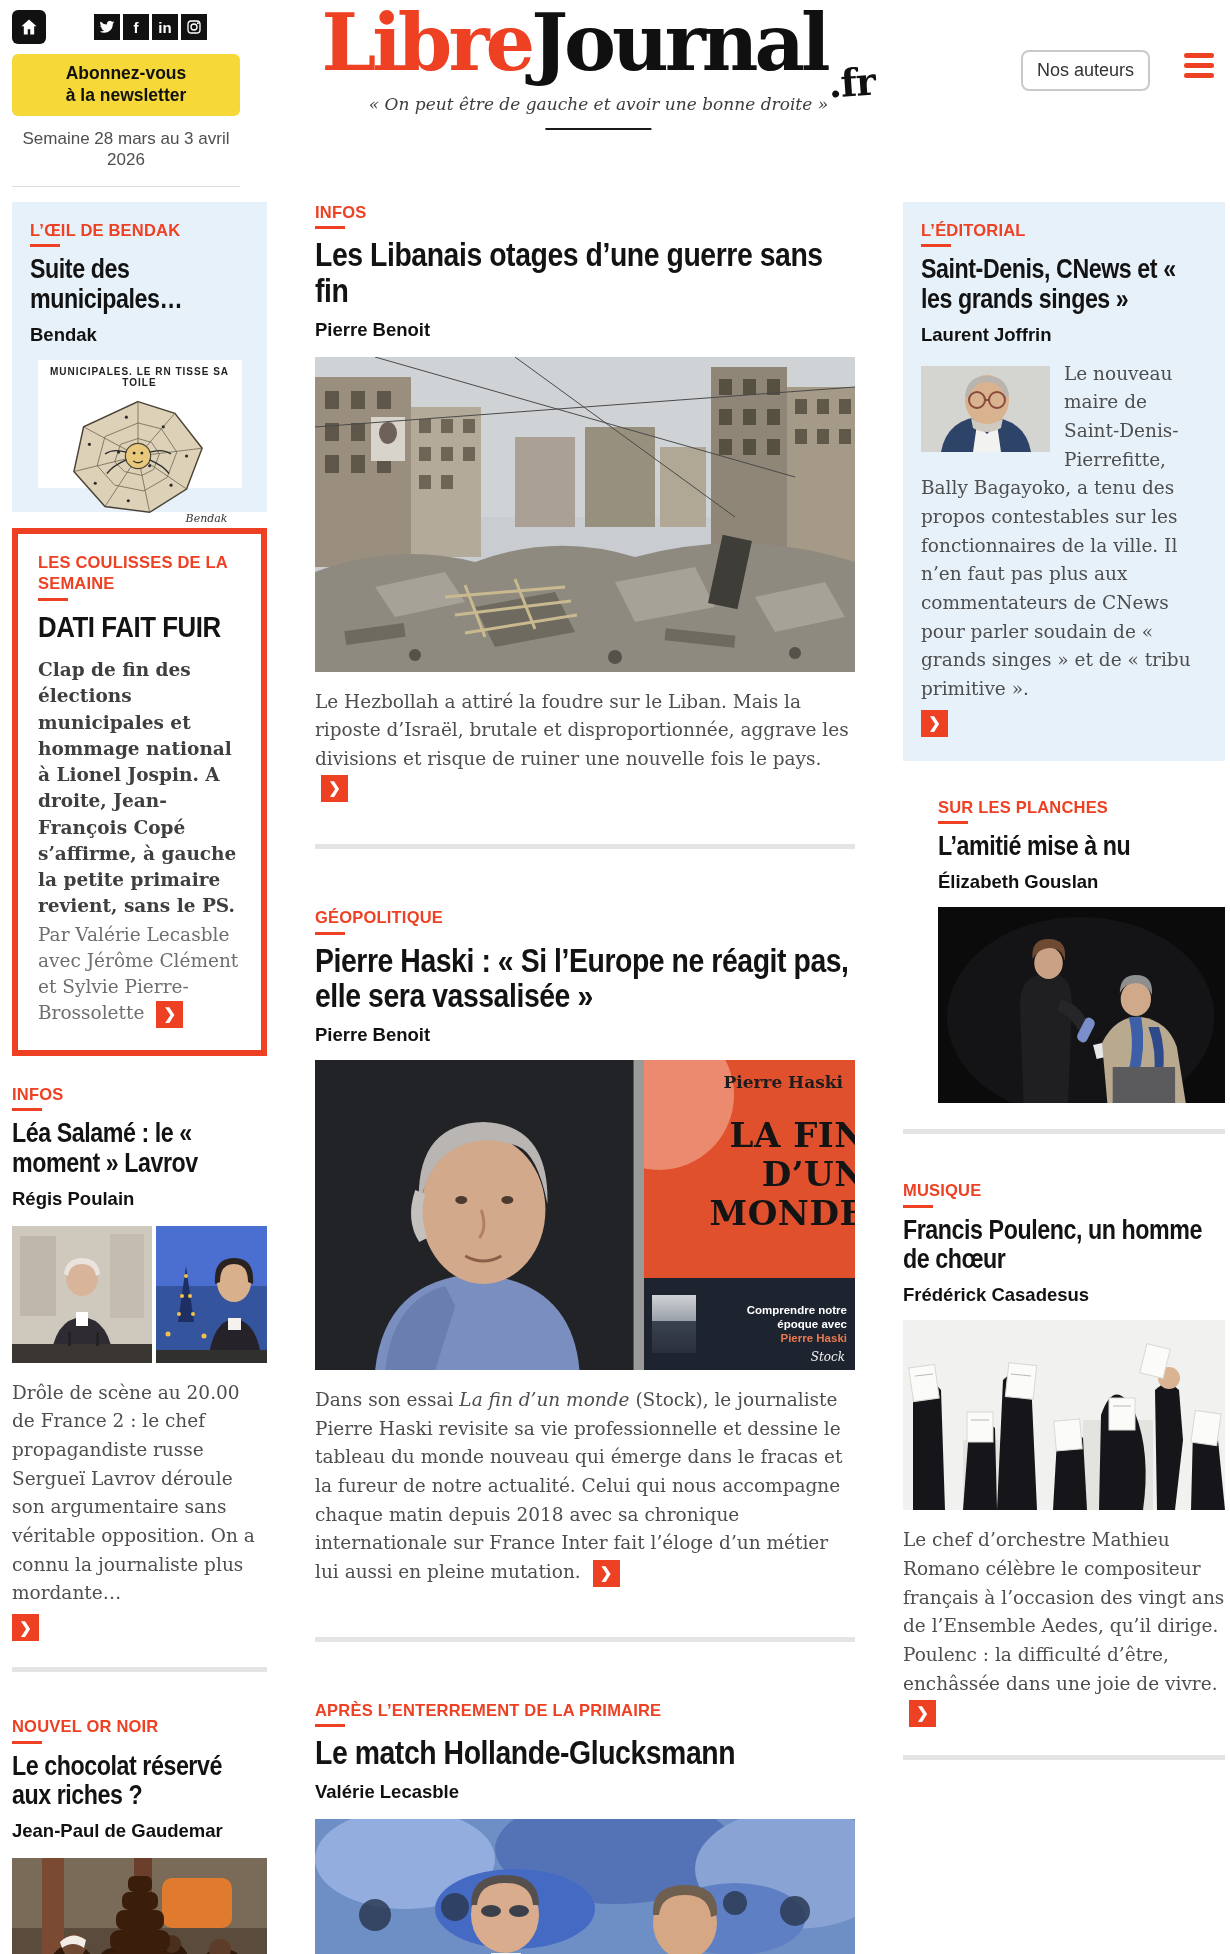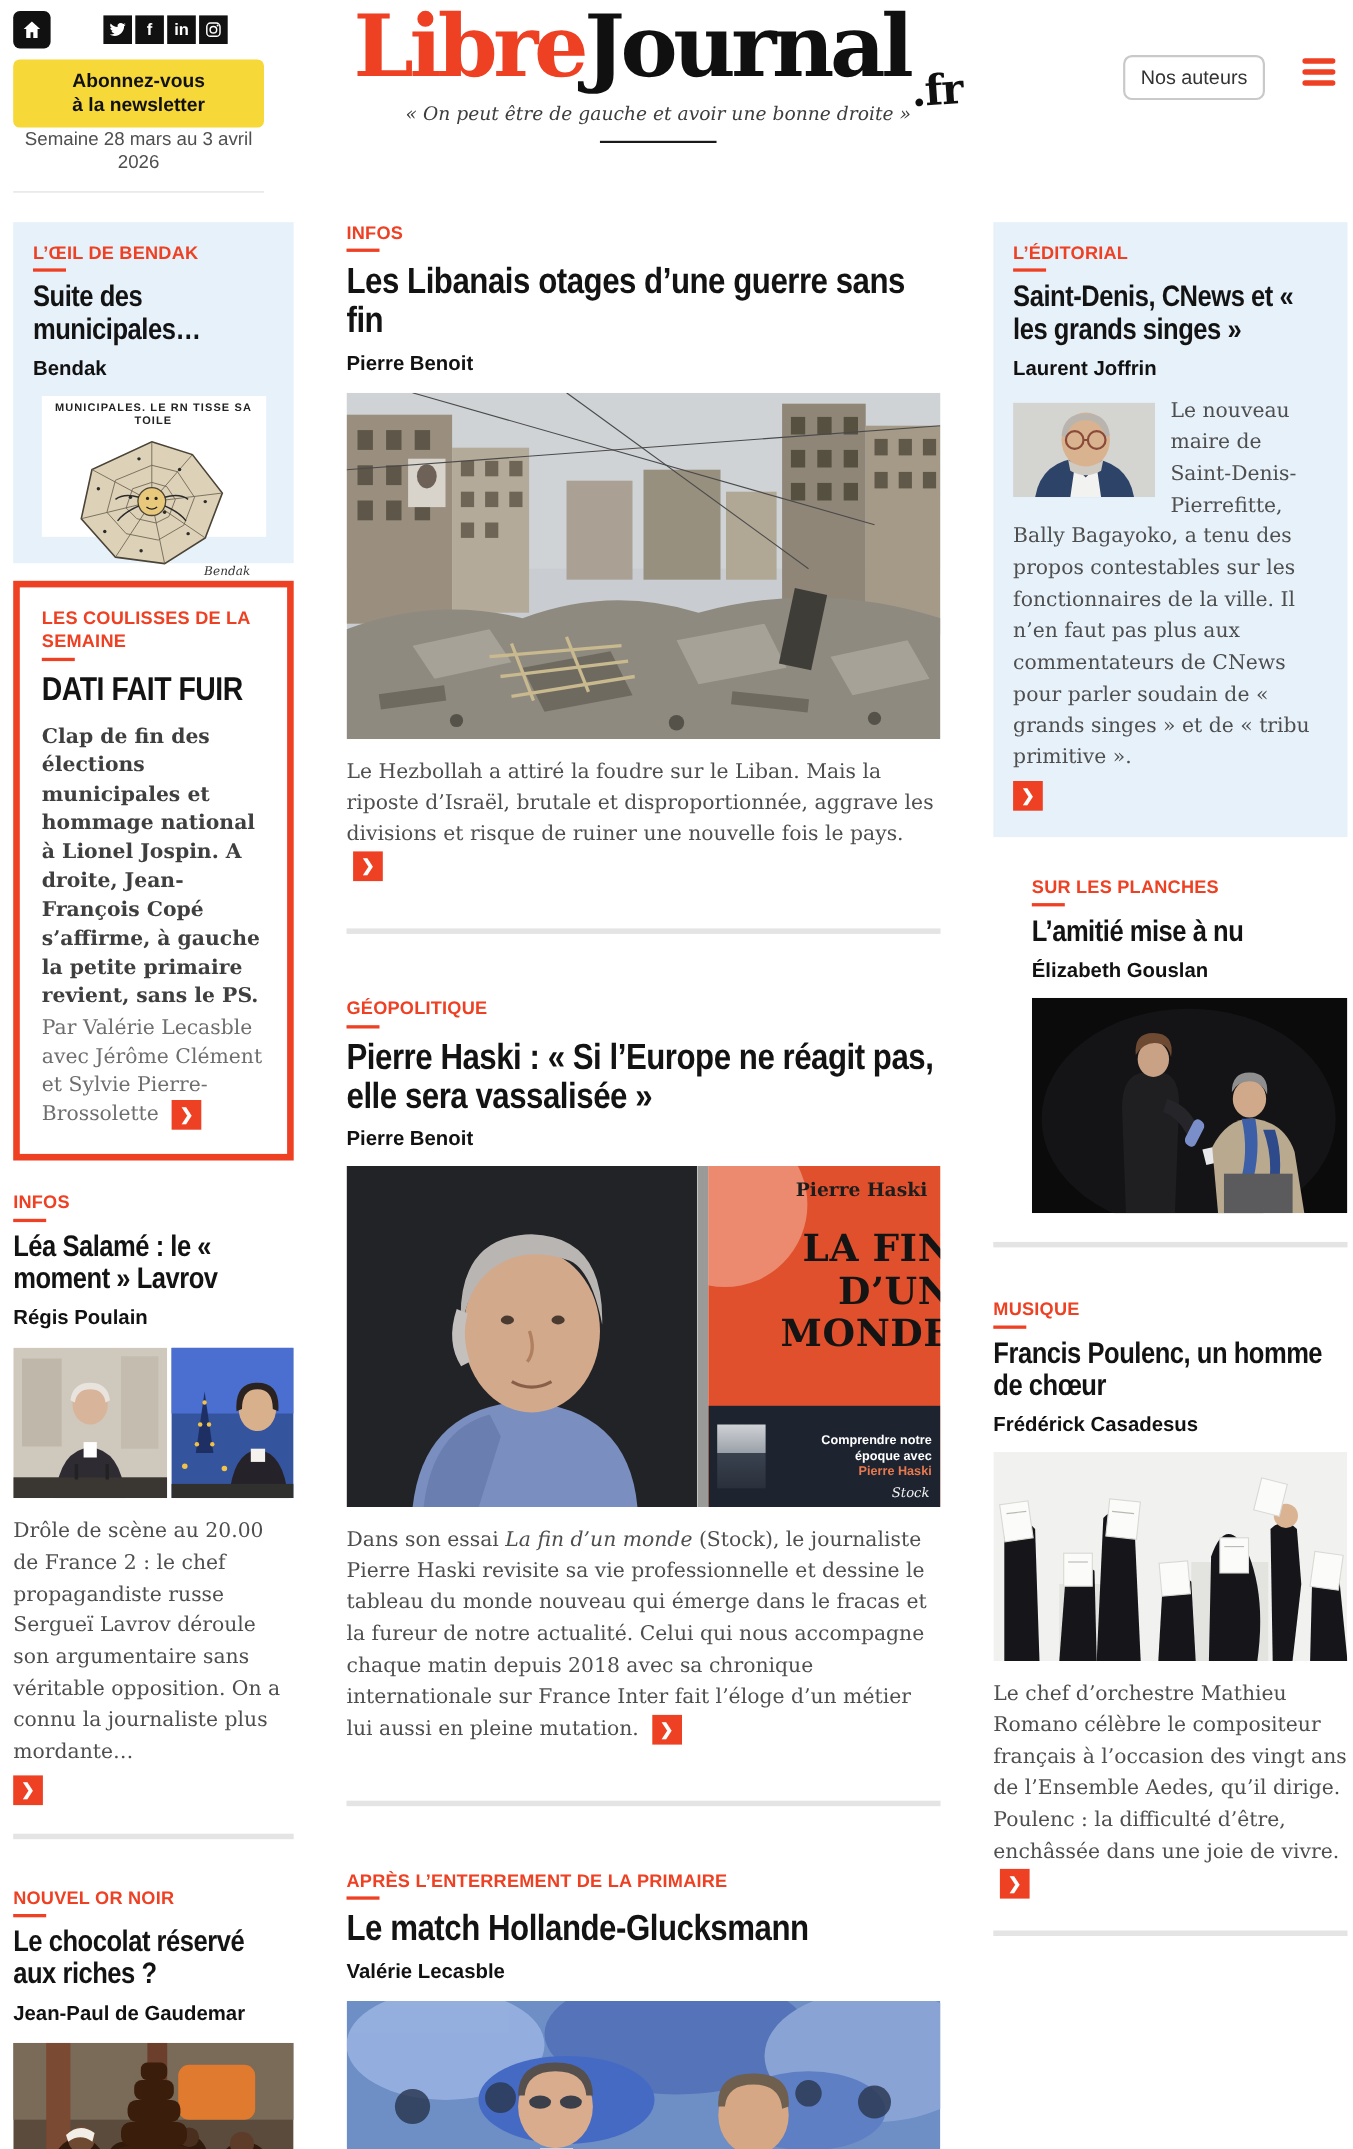--- a/index.html
+++ b/index.html
@@ -9,21 +9,21 @@
   
   header { position:relative; height:178px; }
   .h-left { position:absolute; left:12px; top:10px; width:228px; text-align:center; }
   .icons-row { display:flex; align-items:center; margin-bottom:10px; }
   .sq-icon { width:26px; height:26px; background:#111; color:#fff; display:flex; align-items:center; justify-content:center; margin-right:3px; }
   .home-sq { width:34px; height:34px; border-radius:6px; margin-right:48px; }
   .sq-icon svg { display:block; }
   .fb-glyph, .in-glyph { font-weight:bold; font-size:15px; font-family:"Liberation Sans",sans-serif; }
   .btn-newsletter { display:block; width:100%; background:#f6d839; border:none; border-radius:6px; padding:9px 6px; font-family:"Liberation Sans",sans-serif; font-weight:bold; font-size:17.5px; line-height:1.25; color:#111; cursor:pointer; }
   .btn-newsletter span { display:block; }
-  .h-date { font-size:17px; line-height:1.25; color:#4f4f4f; padding-bottom:16px; border-bottom:1px solid #ddd; }
+  .h-date { margin-top:12px; font-size:17px; line-height:1.25; color:#4f4f4f; padding-bottom:16px; border-bottom:1px solid #ddd; }
 
   .logo-wrap { position:absolute; left:50%; top:2px; transform:translateX(-53%); text-align:center; white-space:nowrap; }
   .logo { font-family:"DejaVu Serif", serif; font-weight:bold; font-size:78px; letter-spacing:-4px; line-height:1.05; }
   .logo .l-libre { color:#ee4023; }
   .logo .l-journal { color:#101010; }
   .logo .l-fr { display:inline-block; font-size:38px; letter-spacing:-1px; color:#101010; transform:translateY(26px) rotate(-4deg); margin-left:2px; }
   .tagline { margin-top:10px; font-family:"DejaVu Serif", serif; font-style:italic; font-size:17px; color:#3d3d3d; }
   .tagline-bar { width:106px; height:2px; background:#1a1a1a; margin:14px auto 0; }
 
   .btn-authors { position:absolute; right:80px; top:50px; background:#fff; border:2px solid #c9c9c9; border-radius:8px; padding:8px 14px; font-size:18px; color:#333; font-family:"Liberation Sans",sans-serif; cursor:pointer; }

